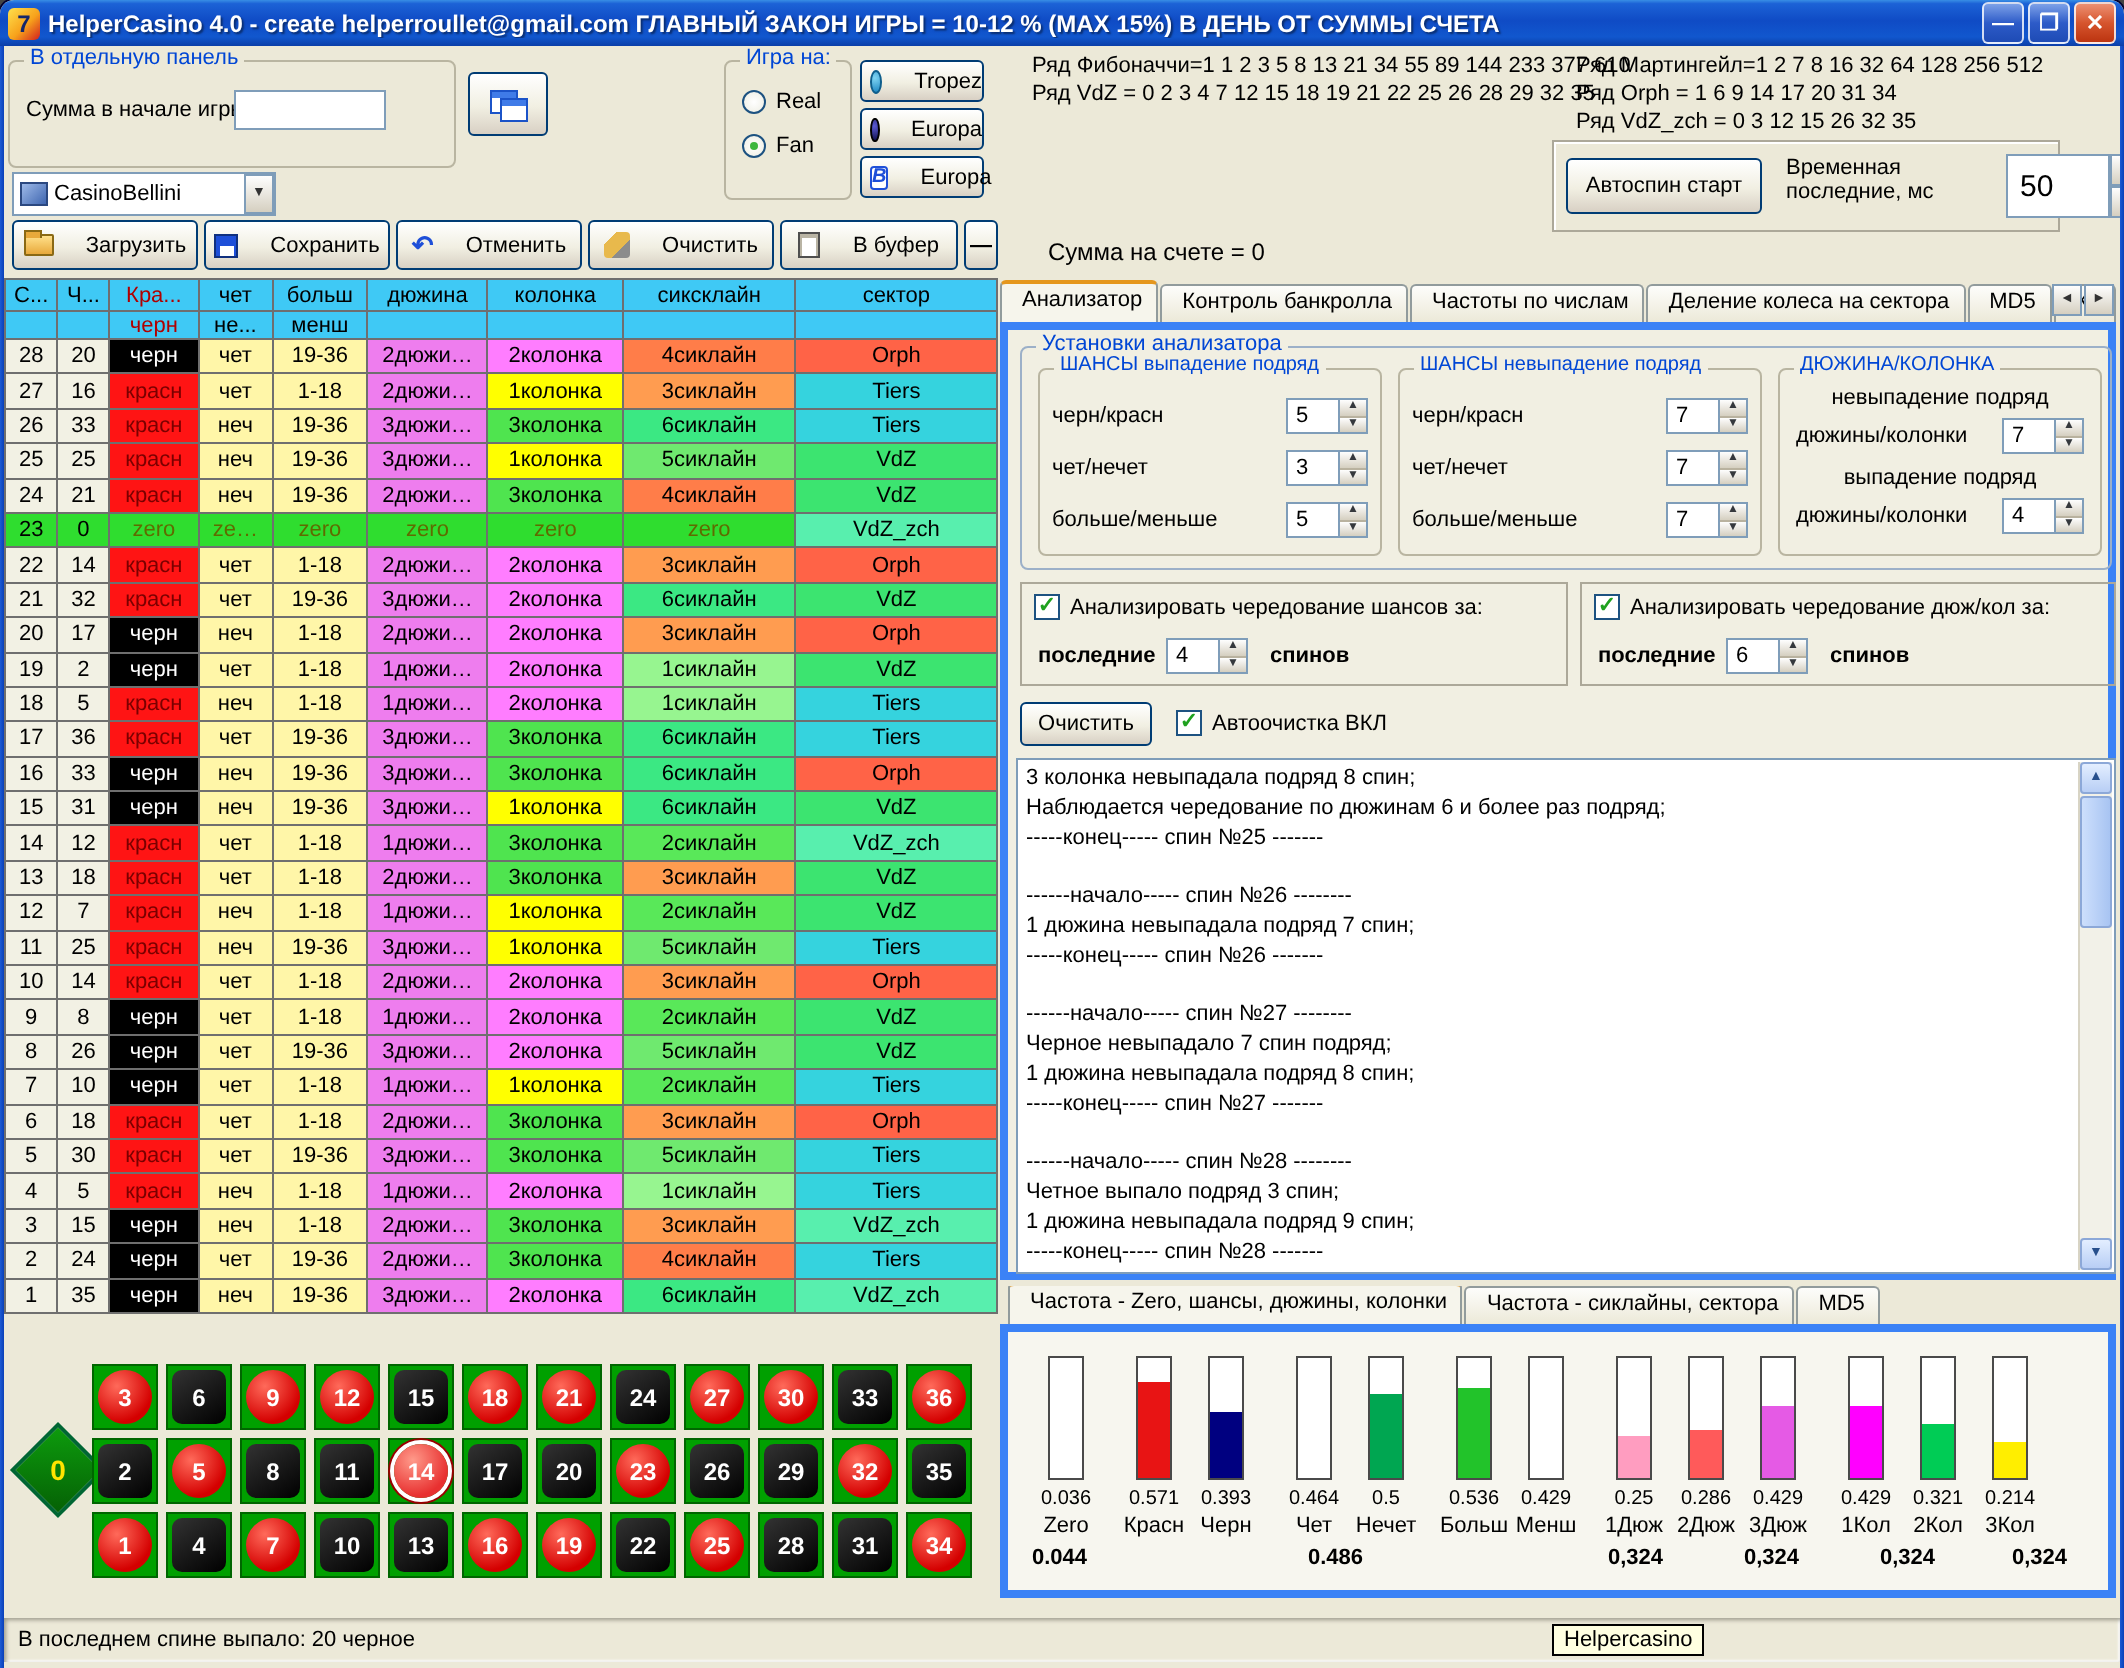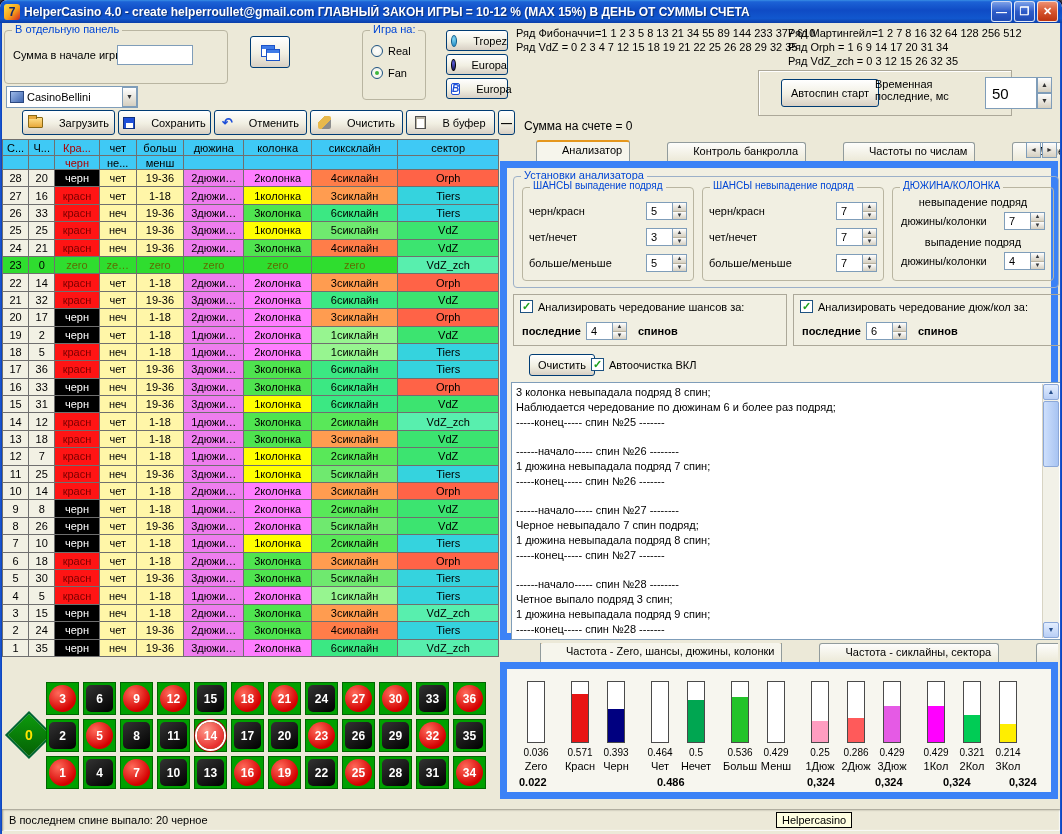--- a/index.html
+++ b/index.html
@@ -19,41 +19,41 @@
     background:linear-gradient(135deg,#FFE14D 0%,#F7A21B 55%,#D21F1F 100%);
     color:#13266B; font-weight:bold; font-size:12px; display:flex; align-items:center; justify-content:center; }
   .wbtn { width:21px; height:21px; margin-left:2px; border-radius:3px; border:1px solid rgba(255,255,255,.8);
     background:linear-gradient(180deg,#7DA1E8,#2D5BC8 50%,#1E4BB5); color:#fff; font-size:11px; font-weight:bold;
     display:flex; align-items:center; justify-content:center; cursor:pointer; }
   .wbtn.close { background:linear-gradient(180deg,#ED9072,#D6552E 50%,#BC3410); }
 
   
   .xpbtn { display:flex; align-items:center; justify-content:center; gap:16px;
     border:1px solid #003C74; border-radius:3px; font-size:11px; cursor:pointer;
-    background:linear-gradient(180deg,#FFFFFF,#F1EFE2 55%,#D8D0C4);margin-left:16px; }
+    background:linear-gradient(180deg,#FFFFFF,#F1EFE2 55%,#D8D0C4); }
   .gbox { position:absolute; border:1px solid #B9B5A1; border-radius:4px; }
   .gcap { position:absolute; top:-8px; left:7px; background:#ECE9D8; padding:0 3px; color:#0046D5; white-space:nowrap; }
   .field { background:#fff; border:1px solid #7F9DB9; }
   .spin { display:inline-flex; height:18px; }
   .spin .v { width:26px; background:#fff; border:1px solid #7F9DB9; border-right:none; display:flex; align-items:center; padding-left:4px; }
   .spin .ud { width:15px; display:flex; flex-direction:column; border:1px solid #7F9DB9; }
   .spin .ud div { flex:1; font-size:6px; line-height:7px; text-align:center; color:#35383D; cursor:pointer;
     background:linear-gradient(180deg,#FEFEFE,#D5CFC0); border-bottom:1px solid #B9B29F; }
   .spin .ud div:last-child { border-bottom:none; }
   .cb { width:13px; height:13px; border:1px solid #1D5281; background:#fff; color:#1FA11F; font-weight:bold;
     font-size:11px; line-height:11px; text-align:center; display:inline-block; cursor:pointer; }
   .radio { width:12px; height:12px; border-radius:50%; border:1px solid #1D5281; background:radial-gradient(#fff,#EDEDE2); display:inline-block; position:relative; cursor:pointer; }
   .radio.sel::after { content:''; position:absolute; left:3px; top:3px; width:4px; height:4px; border-radius:50%; background:#3DB63D; }
 
   
   .tabstrip { position:absolute; display:flex; align-items:flex-end; }
-  .tab { border:1px solid #919B9C; border-bottom:none; border-radius:3px 3px 0 0; padding:2px 7px 2px 25px;
-    background:linear-gradient(180deg,#FDFDFB,#ECE9D8); margin-right:1px; height:19px; white-space:nowrap; cursor:pointer;margin-left:36px; }
+  .tab { border:1px solid #919B9C; border-bottom:none; border-radius:3px 3px 0 0; padding:2px 7px 2px 10px;
+    background:linear-gradient(180deg,#FDFDFB,#ECE9D8); margin-right:1px; height:19px; white-space:nowrap; cursor:pointer; }
   .tab.active { background:#F6F5EC; height:21px; border-top:2px solid #E5971D; font-weight:normal; position:relative; z-index:2; }
-  .page { position:absolute; border:7px solid #3b82f6; background:#F1EFE2; }
+  .page { position:absolute; border:4px solid #3b82f6; background:#F1EFE2; }
 
   
   #hist { position:absolute; left:2px; top:139px; width:497px; height:518px; }
   #hist table { border-collapse:collapse; width:100%; height:100%; table-layout:fixed; }
   #hist th, #hist td { border:1px solid #6F6F6F; font-size:11px; font-weight:normal; text-align:center;
     padding:0; overflow:hidden; white-space:nowrap; }
   #hist thead th { background:#3FC9F5; }
   #hist thead .red { color:#B00000; }
 
   
@@ -167,21 +167,21 @@
   <div id="series-left" class="abs" style="left:516px;top:26px;line-height:14px">
       <div>Ряд Фибоначчи=1 1 2 3 5 8 13 21 34 55 89 144 233 377 610</div>
       <div>Ряд VdZ = 0 2 3 4 7 12 15 18 19 21 22 25 26 28 29 32 35</div>
     </div>
   <div id="series-right" class="abs" style="left:788px;top:26px;line-height:14px">
       <div>Ряд Мартингейл=1 2 7 8 16 32 64 128 256 512</div>
       <div>Ряд Orph = 1 6 9 14 17 20 31 34</div>
       <div>Ряд VdZ_zch = 0 3 12 15 26 32 35</div>
     </div>
 
-  <div class="abs" style="left:758px;top:70px;width:254px;height:46px;border:1px solid #ACA899;box-shadow:inset 1px 1px #fff">
+  <div class="abs" style="left:776px;top:70px;width:254px;height:46px;border:1px solid #ACA899;box-shadow:inset 1px 1px #fff">
     <button class="xpbtn abs" style="left:6px;top:8px;width:98px;height:28px">Автоспин старт</button>
     <span class="abs" style="left:116px;top:7px;width:106px">Временная последние, мс</span>
     <div class="field abs" style="left:226px;top:6px;width:52px;height:32px;font-size:15px;display:flex;align-items:center;padding-left:6px">50</div>
     <div class="abs" style="left:278px;top:6px;width:15px;height:32px;display:flex;flex-direction:column">
       <div class="arrowbtn" style="flex:1">▲</div>
       <div class="arrowbtn" style="flex:1">▼</div>
     </div>
   </div>
 
   <div class="field abs" style="left:6px;top:86px;width:132px;height:22px;display:flex;align-items:center">
@@ -921,21 +921,21 @@
       <div class="bar" style="left: 456px; top: 12px;">
         <div class="fill" style="height: 27px; background: rgb(0, 204, 85);"></div>
       </div>
       <div class="bar-val" style="left: 445px; top: 78px;">0.321</div>
       <div class="bar-name" style="left: 443px; top: 91px;">2Кол</div>
       <div class="bar" style="left: 492px; top: 12px;">
         <div class="fill" style="height: 18px; background: rgb(255, 238, 0);"></div>
       </div>
       <div class="bar-val" style="left: 481px; top: 78px;">0.214</div>
       <div class="bar-name" style="left: 479px; top: 91px;">3Кол</div>
-      <div class="bar-avg" style="left: 12px; top: 107px;">0.022</div>
+      <div class="bar-avg" style="left: 12px; top: 107px;">0.044</div>
       <div class="bar-avg" style="left: 150px; top: 107px;">0.486</div>
       <div class="bar-avg" style="left: 300px; top: 107px;">0,324</div>
       <div class="bar-avg" style="left: 368px; top: 107px;">0,324</div>
       <div class="bar-avg" style="left: 436px; top: 107px;">0,324</div>
       <div class="bar-avg" style="left: 502px; top: 107px;">0,324</div>
     </div>
 
   <div id="statusbar">
     <div id="status-field">
       <span>В последнем спине выпало: 20 черное</span>

